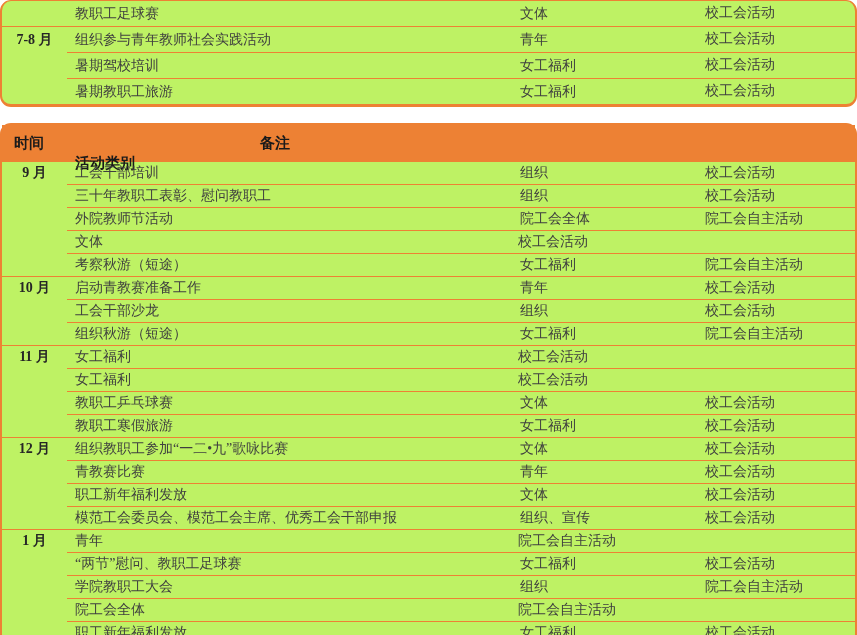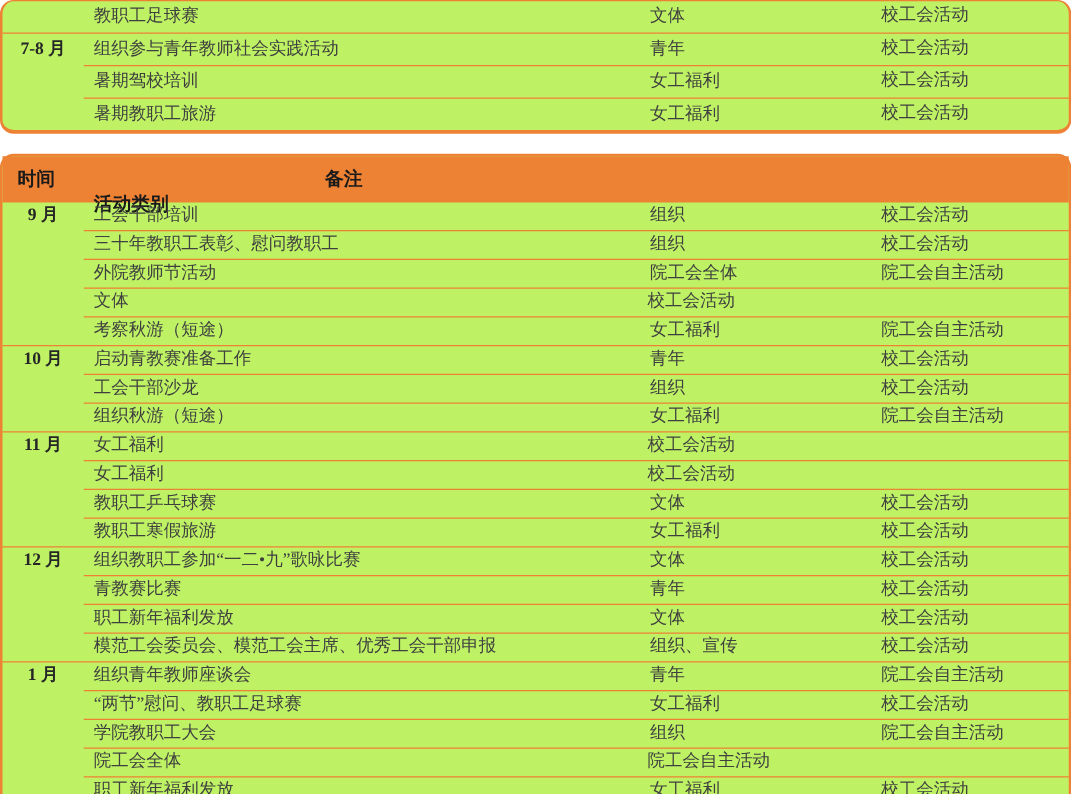--- a/index.html
+++ b/index.html
@@ -230,21 +230,20 @@
               <div class="cell content-cell">模范工会委员会、模范工会主席、优秀工会干部申报</div>
               <div class="cell category-cell">组织、宣传</div>
               <div class="cell note-cell">校工会活动</div>
             </div>
           </div>
         </div>
         <div class="group">
           <div class="time-cell">1 月</div>
           <div class="rows">
             <div class="row">
-              <div class="cell content-cell">组织青年教师座谈会</div>
               <div class="cell category-cell">青年</div>
               <div class="cell note-cell">院工会自主活动</div>
             </div>
             <div class="row">
               <div class="cell content-cell">“两节”慰问、教职工足球赛</div>
               <div class="cell category-cell">女工福利</div>
               <div class="cell note-cell">校工会活动</div>
             </div>
             <div class="row">
               <div class="cell content-cell">学院教职工大会</div>

